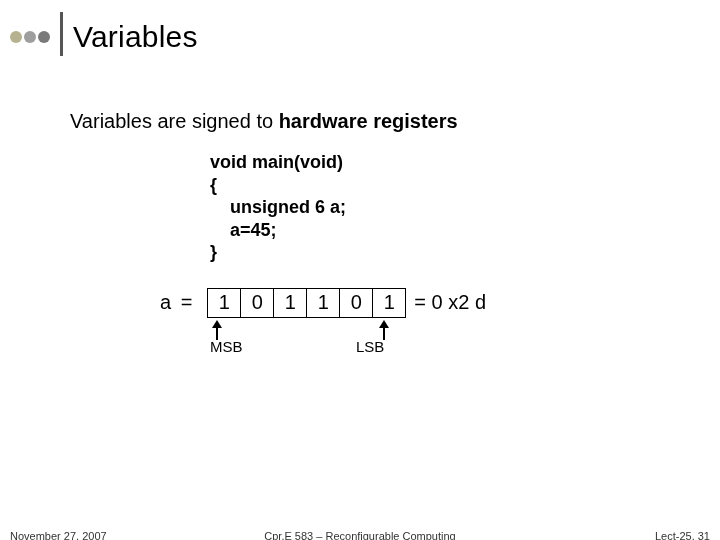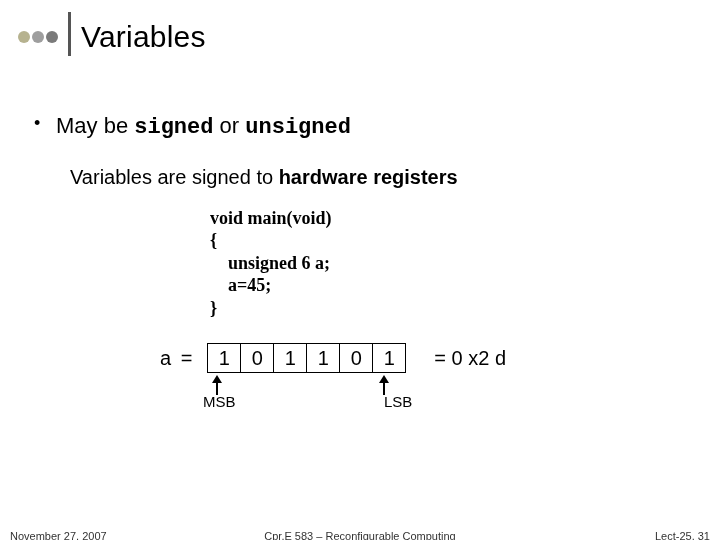--- a/index.html
+++ b/index.html
@@ -8,21 +8,21 @@
     height: 540px;
     background: #fff;
     font-family: Arial, Helvetica, sans-serif;
     color: #000;
     position: relative;
     overflow: hidden;
   }
   .header {
     display: flex;
     align-items: center;
-    padding: 18px 0 0 12px;
+    padding: 18px 0 0 4px;
     text-align: center;
   }
   .dots {
     display: flex;
     gap: 2px;
     margin-left: 6px;
     margin-right: 6px;
   }
   .dot {
     width: 12px;
@@ -61,21 +61,21 @@
     color: #000;
     font-size: 18px;
   }
   .mono { font-family: "Courier New", monospace; font-weight: bold; }
   .mapline {
     margin: 22px 0 0 70px;
     font-size: 20px;
   }
   .codeblock {
     margin: 18px 0 0 210px;
-    font-family: Liberation Serif, serif;
+    font-family: Liberation Sans, sans-serif;
     font-weight: bold;
     font-size: 18px;
     line-height: 1.25;
     white-space: pre;
   }
   .bitsrow {
     display: flex;
     align-items: center;
     margin: 24px 0 0 160px;
     font-size: 20px;
@@ -84,21 +84,21 @@
   .bit {
     width: 34px;
     height: 30px;
     border: 1px solid #000;
     display: flex;
     align-items: center;
     justify-content: center;
     margin-left: -1px;
     font-size: 20px;
   }
-  .hexres { margin-left: 28px; }
+  .hexres { margin-left: 8px; }
   .msblsb {
     position: relative;
     margin: 2px 0 0 196px;
     height: 34px;
     font-size: 15px;
   }
   .arrow {
     position: absolute;
     display: flex;
     flex-direction: column;
@@ -131,23 +131,20 @@
   <div class="dots">
     <div class="dot dot1"></div>
     <div class="dot dot2"></div>
     <div class="dot dot3"></div>
   </div>
   <div class="vbar"></div>
   <div class="title">Variables</div>
 </div>
 
 <ul class="bullets">
-  <li>
-    <span>May be </span><span class="mono">signed</span><span> or </span><span class="mono">unsigned</span>
-  </li>
 </ul>
 
 <div class="mapline">
   <span>Variables are signed to </span><b>hardware registers</b>
 </div>
 
 <div class="codeblock"><span>void main(void)</span>
 <span>{</span>
 <span>    unsigned 6 a;</span>
 <span>    a=45;</span>
@@ -162,25 +159,25 @@
   <div class="bit">0</div>
   <div class="bit">1</div>
   <span class="hexres">= 0 x2 d</span>
 </div>
 
 <div class="msblsb">
   <div class="arrow" style="left:16px">
     <div class="head"></div>
       <div class="shaft"></div>
   </div>
-  <div class="msb-lbl" style="left:7px">MSB</div>
+  <div class="msb-lbl" style="left:14px">MSB</div>
   <div class="arrow" style="left:183px">
     <div class="head"></div>
       <div class="shaft"></div>
   </div>
-  <div class="lsb-lbl" style="left:188px">LSB</div>
+  <div class="lsb-lbl" style="left:160px">LSB</div>
 </div>
 
 <div class="footer">
   <span class="f-left">November 27, 2007</span>
   <span class="f-center">Cpr.E 583 – Reconfigurable Computing</span>
   <span class="f-right">Lect-25. 31</span>
 </div>
 
 </body></html>

